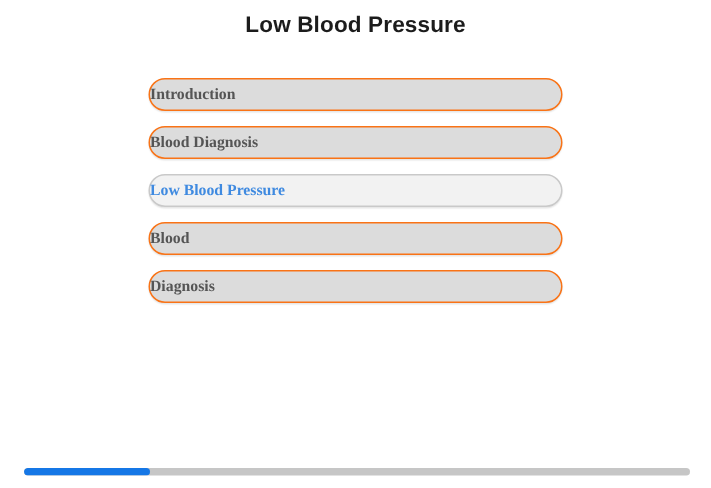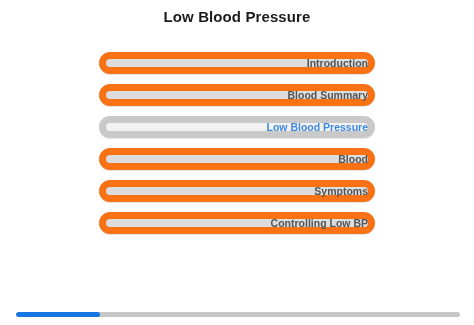--- a/index.html
+++ b/index.html
@@ -35,31 +35,32 @@
     display: flex;
     flex-direction: column;
     gap: 10px;
   }
 
   .nav-button {
     box-sizing: border-box;
     height: 22px;
     width: 276px;
     border-radius: 11px;
-    border: 7px solid #f97316;
+    border: 1px solid #f97316;
     background: #dcdcdc;
     color: #555555;
     font-size: 10.5px;
     font-weight: bold;
     display: flex;
     align-items: center;
-    justify-content: flex-end;
+    justify-content: flex-start;
     cursor: pointer;
     box-shadow: 0 1px 1px rgba(0,0,0,0.10);
     user-select: none;
+    font-family: Liberation Serif, serif;
   }
 
   .nav-button.active {
     background: #f2f2f2;
     border-color: #c9c9c9;
     color: #3f8ae0;
   }
 
   .progress-track {
     position: absolute;
@@ -81,31 +82,28 @@
 </head>
 <body>
 
 <div class="page-title">Low Blood Pressure</div>
 
 <div class="nav-list">
     <div class="nav-button">
       <span>Introduction</span>
     </div>
     <div class="nav-button">
-      <span>Blood Summary</span>
+      <span>Blood Diagnosis</span>
     </div>
     <div class="nav-button active">
       <span>Low Blood Pressure</span>
     </div>
     <div class="nav-button">
       <span>Blood</span>
     </div>
     <div class="nav-button">
-      <span>Symptoms</span>
-    </div>
-    <div class="nav-button">
-      <span>Controlling Low BP</span>
+      <span>Diagnosis</span>
     </div>
   </div>
 
 <div class="progress-track" style="background: rgb(198, 198, 198);">
   <div class="progress-fill" style="width: 19%; background: rgb(21, 119, 230);"></div>
 </div>
 
 </body></html>

